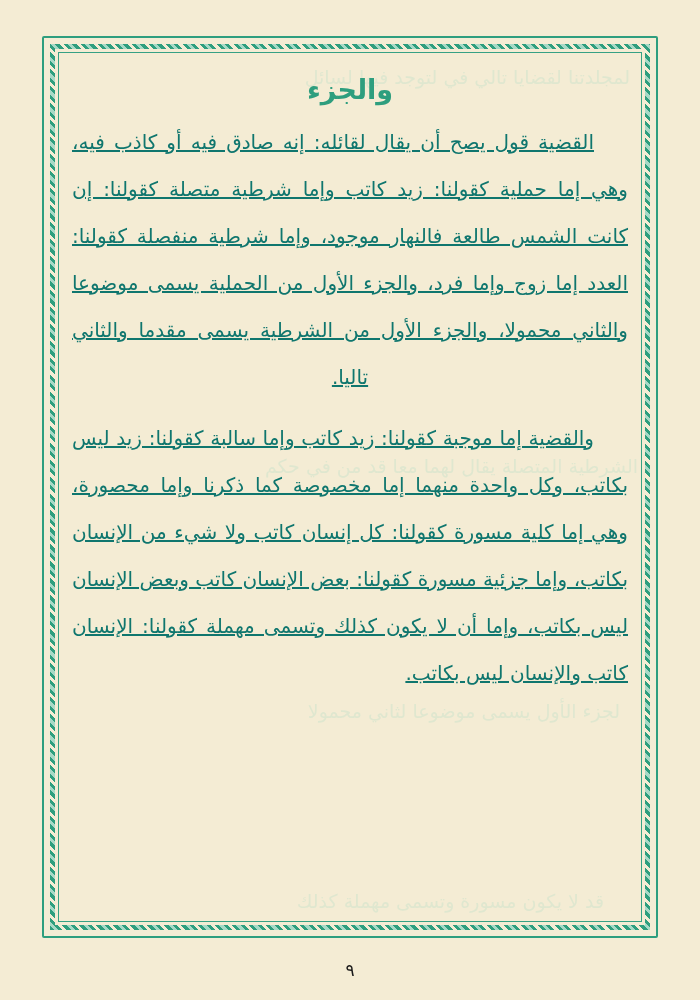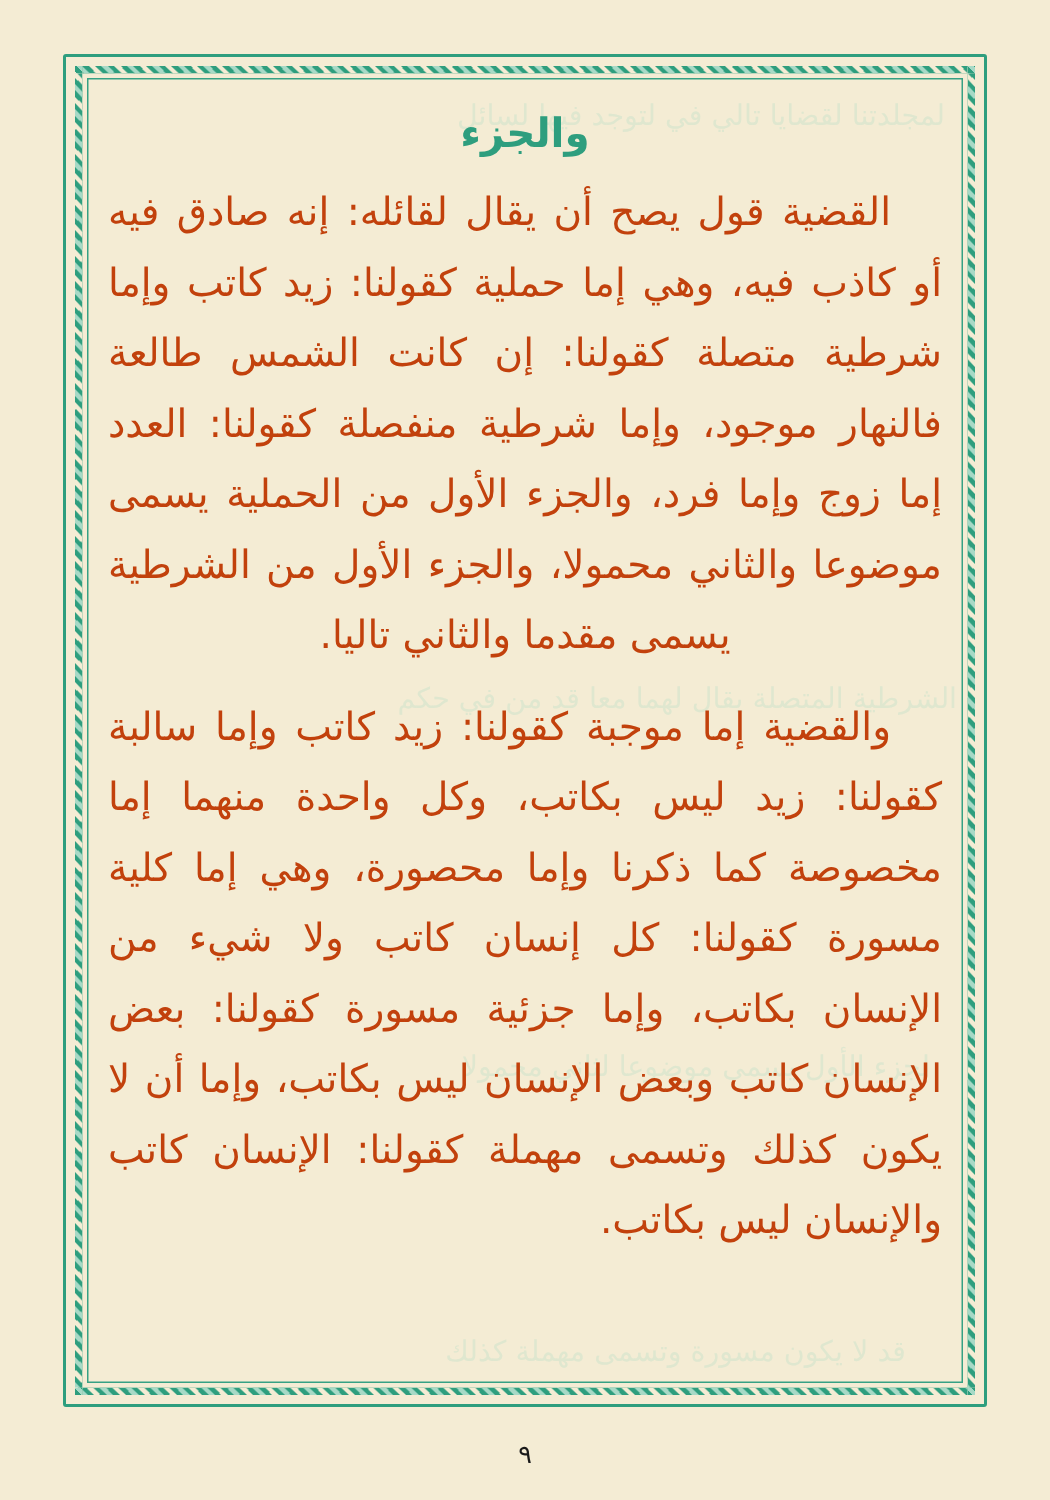--- a/index.html
+++ b/index.html
@@ -87,28 +87,29 @@
   .chapter-title {
     color: #2e9e7e;
     font-size: 27px;
     font-weight: bold;
     text-align: center;
     margin: 8px 0 14px 0;
     font-family: "DejaVu Sans", sans-serif;
   }
 
   .para {
-    color: #c2410c;
-    font-size: 26px;
+    color: #0f766e;
+    font-size: 20px;
     line-height: 47px;
     text-align: justify;
     text-align-last: center;
     margin: 0 0 14px 0;
     text-indent: 34px;
     font-family: "DejaVu Sans", sans-serif;
+    text-decoration: underline;
   }
   .para.last {
     text-align-last: right;
   }
 
   .page-number {
     position: absolute;
     left: 0;
     right: 0;
     bottom: 20px;

